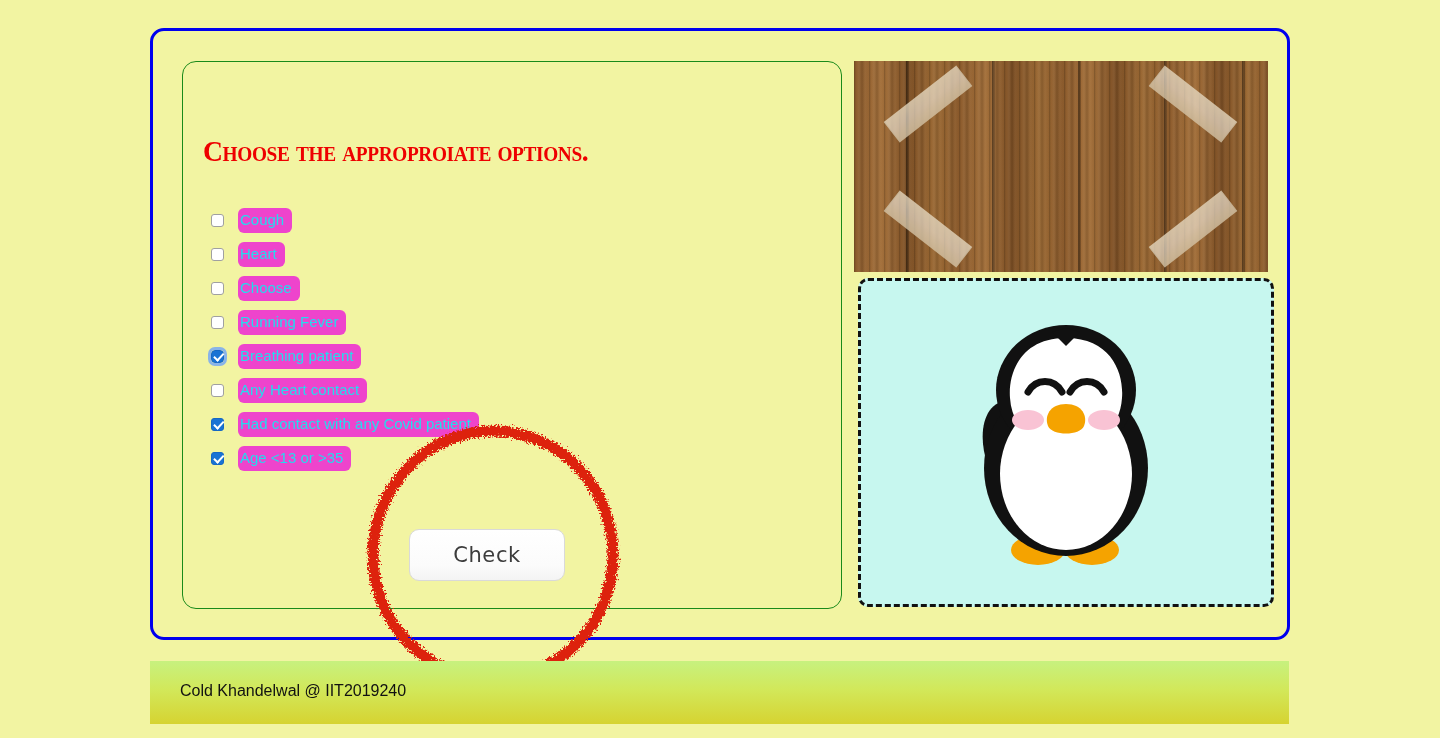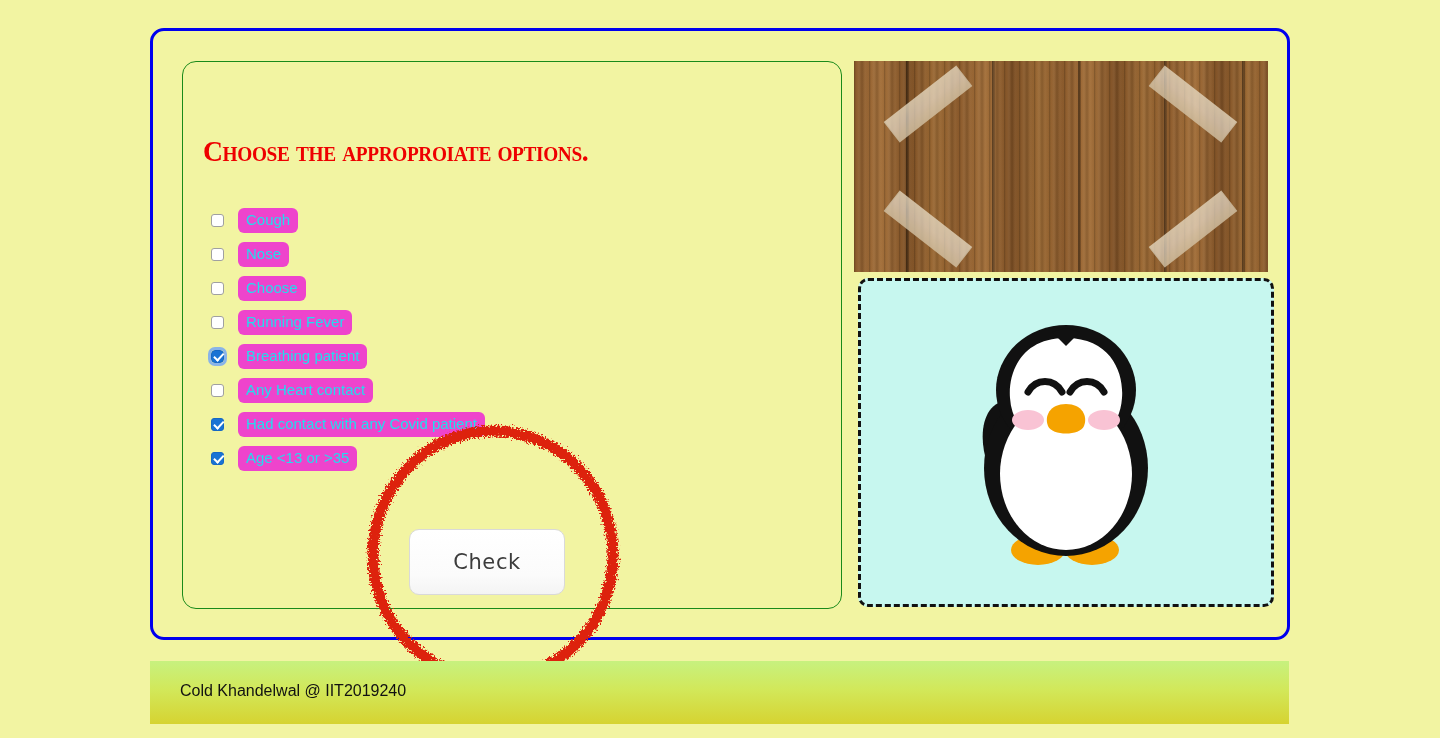--- a/index.html
+++ b/index.html
@@ -108,32 +108,32 @@
     border-radius: 4px;
   }
 
   .opt-label {
     margin-left: 14px;
     background: #ee44cc;
     color: #22ddee;
     font-family: "Liberation Sans", sans-serif;
     font-size: 15px;
     line-height: 15px;
-    padding: 4px 8px 6px 8px;
+    padding: 4px 8px 6px 2px;
     border-radius: 6px;
     white-space: nowrap;
   }
 
   
   .check-btn {
     position: absolute;
     left: 409px;
     top: 529px;
     width: 156px;
-    height: 66px;
+    height: 52px;
     background: linear-gradient(#ffffff, #fbfbfb 70%, #f4f4f4);
     border: 1px solid #d9d9d9;
     border-radius: 10px;
     color: #3c3c3c;
     font-family: "DejaVu Sans", sans-serif;
     font-size: 21px;
     letter-spacing: 0.6px;
     cursor: pointer;
   }
 
@@ -257,21 +257,21 @@
     <div class="options">
 
       <label class="option-row">
         <input type="checkbox" class="cb" style="">
         <span class="opt-label">Cough</span>
       </label>
 
 
       <label class="option-row">
         <input type="checkbox" class="cb" style="">
-        <span class="opt-label">Nose</span>
+        <span class="opt-label">Heart</span>
       </label>
 
       <label class="option-row">
         <input type="checkbox" class="cb" style="">
         <span class="opt-label">Choose</span>
       </label>
 
       <label class="option-row">
         <input type="checkbox" class="cb" style="">
         <span class="opt-label">Running Fever</span>

